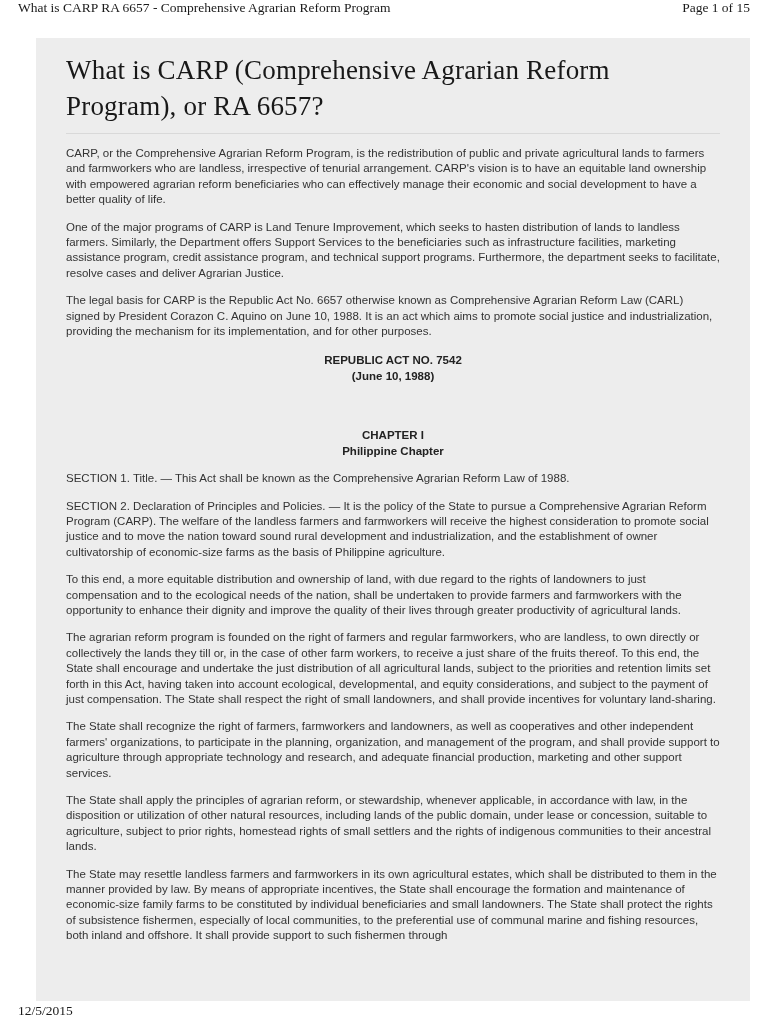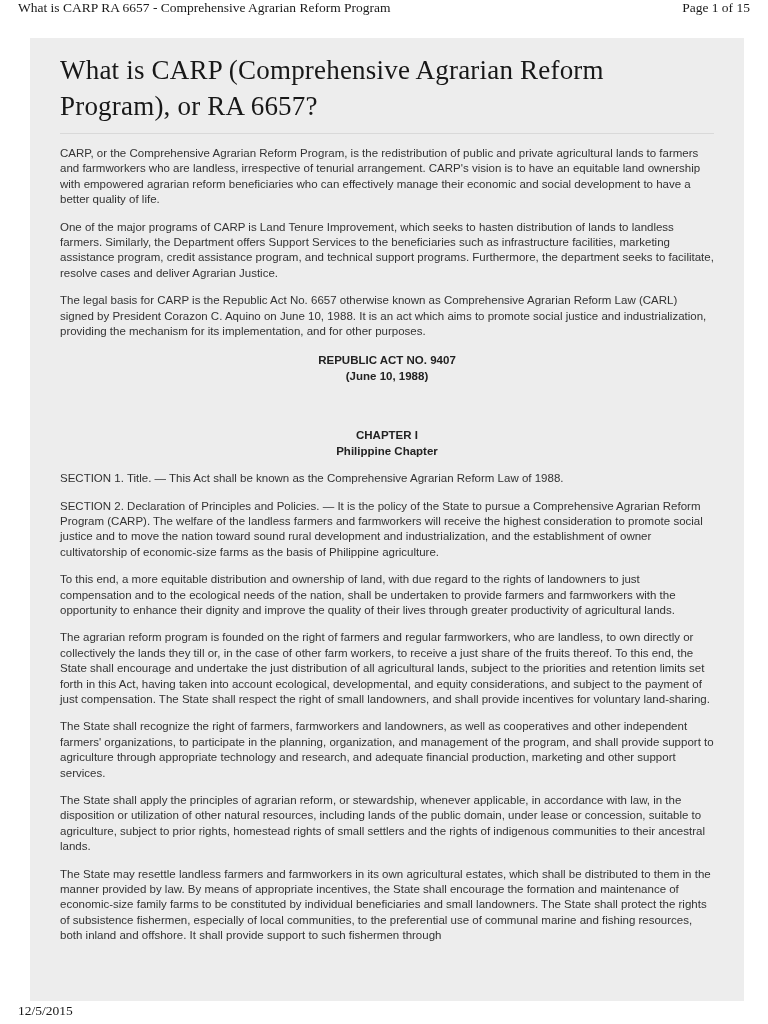--- a/index.html
+++ b/index.html
@@ -16,21 +16,21 @@
     justify-content: space-between;
     align-items: baseline;
     font-family: "Liberation Serif", "DejaVu Serif", serif;
     font-size: 13.5px;
     color: #1a1a1a;
   }
   .print-header { top: 0; }
   .print-footer { bottom: 5px; }
   .document-panel {
     position: absolute;
-    top: 38px; left: 30px;
+    top: 38px; left: 36px;
     width: 714px; height: 963px;
     background: #ededed;
     padding: 14px 30px 10px 30px;
     overflow: hidden;
   }
   .doc-title {
     font-family: "Liberation Serif", "DejaVu Serif", serif;
     font-weight: 400;
     font-size: 27px;
     line-height: 36px;
@@ -68,21 +68,21 @@
 <div class="document-panel">
   <h1 class="doc-title">What is CARP (Comprehensive Agrarian Reform Program), or RA 6657?</h1>
   <hr class="title-divider">
 
   <div class="doc-body">
     <p class="para">CARP, or the Comprehensive Agrarian Reform Program, is the redistribution of public and private agricultural lands to farmers and farmworkers who are landless, irrespective of tenurial arrangement. CARP's vision is to have an equitable land ownership with empowered agrarian reform beneficiaries who can effectively manage their economic and social development to have a better quality of life.</p>
     <p class="para">One of the major programs of CARP is Land Tenure Improvement, which seeks to hasten distribution of lands to landless farmers. Similarly, the Department offers Support Services to the beneficiaries such as infrastructure facilities, marketing assistance program, credit assistance program, and technical support programs. Furthermore, the department seeks to facilitate, resolve cases and deliver Agrarian Justice.</p>
     <p class="para">The legal basis for CARP is the Republic Act No. 6657 otherwise known as Comprehensive Agrarian Reform Law (CARL) signed by President Corazon C. Aquino on June 10, 1988. It is an act which aims to promote social justice and industrialization, providing the mechanism for its implementation, and for other purposes.</p>
 
     <div class="act-block">
-      <div class="center-heading">REPUBLIC ACT NO. 9407</div>
+      <div class="center-heading">REPUBLIC ACT NO. 7542</div>
       <div class="center-heading">(June 10, 1988)</div>
     </div>
 
     <div class="chapter-block">
       <div class="center-heading">CHAPTER I</div>
       <div class="center-heading">Philippine Chapter</div>
     </div>
 
     <p class="para">SECTION 1. Title. — This Act shall be known as the Comprehensive Agrarian Reform Law of 1988.</p>
     <p class="para">SECTION 2. Declaration of Principles and Policies. — It is the policy of the State to pursue a Comprehensive Agrarian Reform Program (CARP). The welfare of the landless farmers and farmworkers will receive the highest consideration to promote social justice and to move the nation toward sound rural development and industrialization, and the establishment of owner cultivatorship of economic-size farms as the basis of Philippine agriculture.</p>

